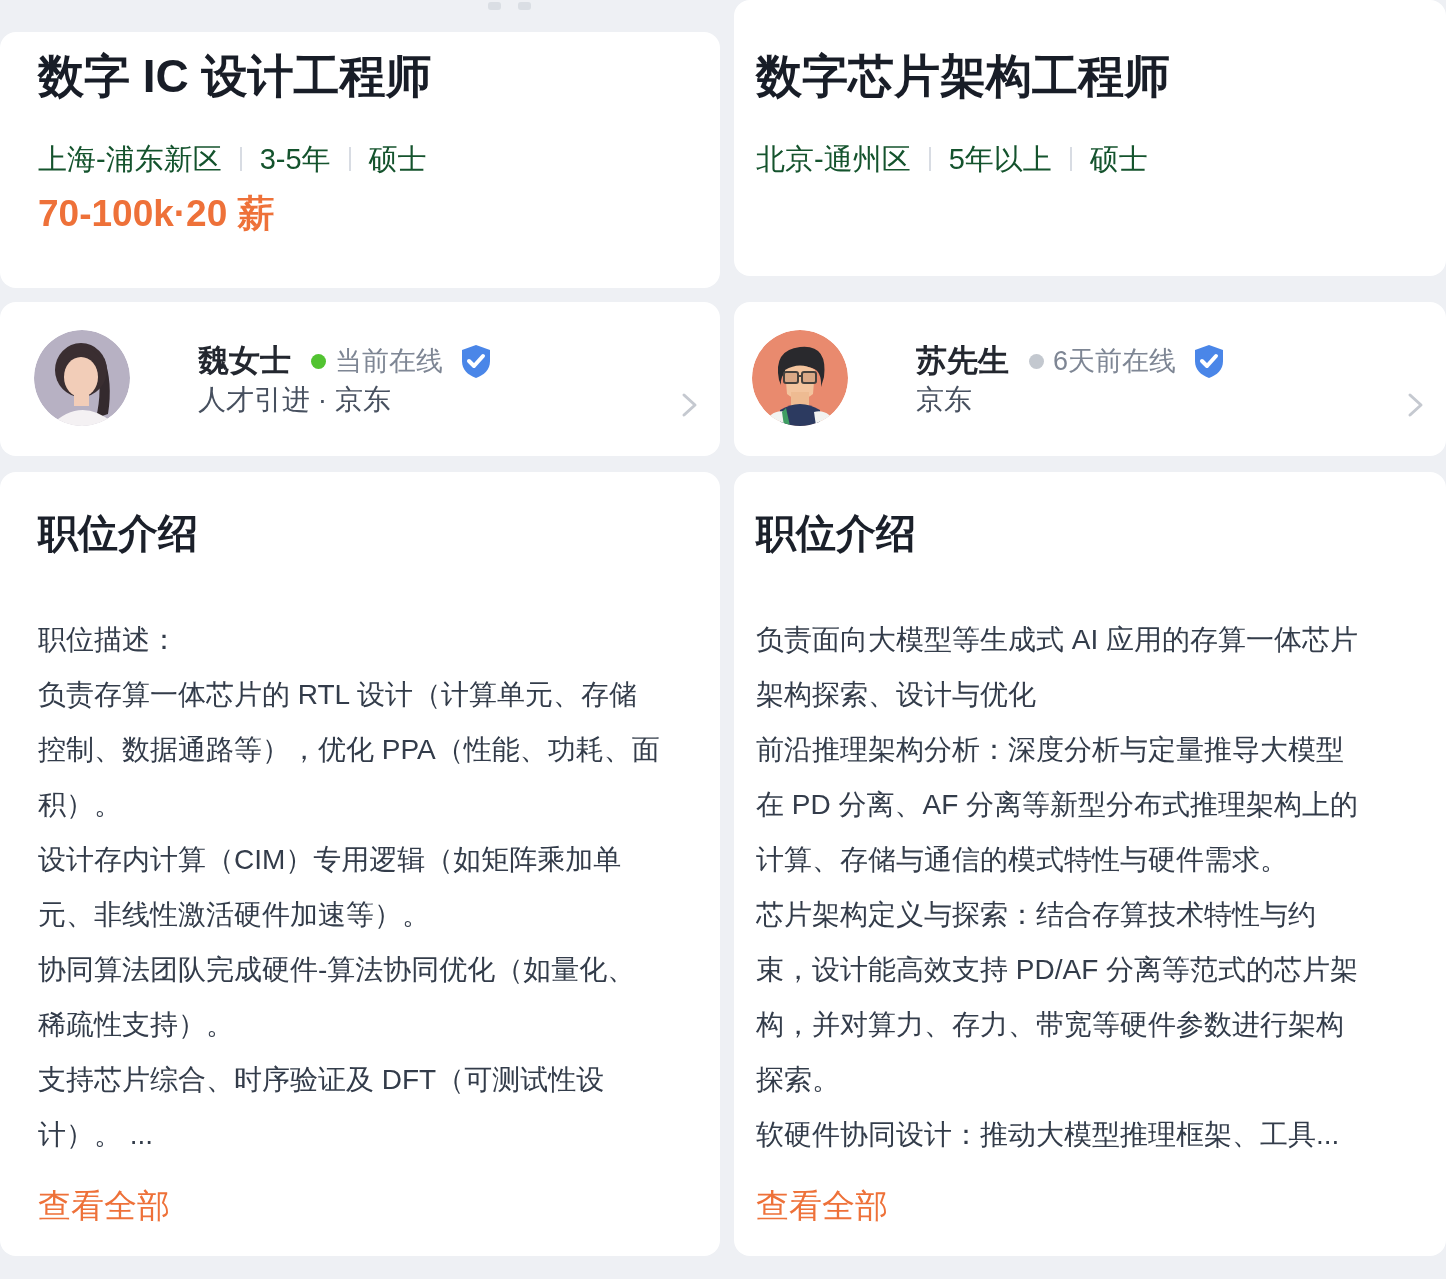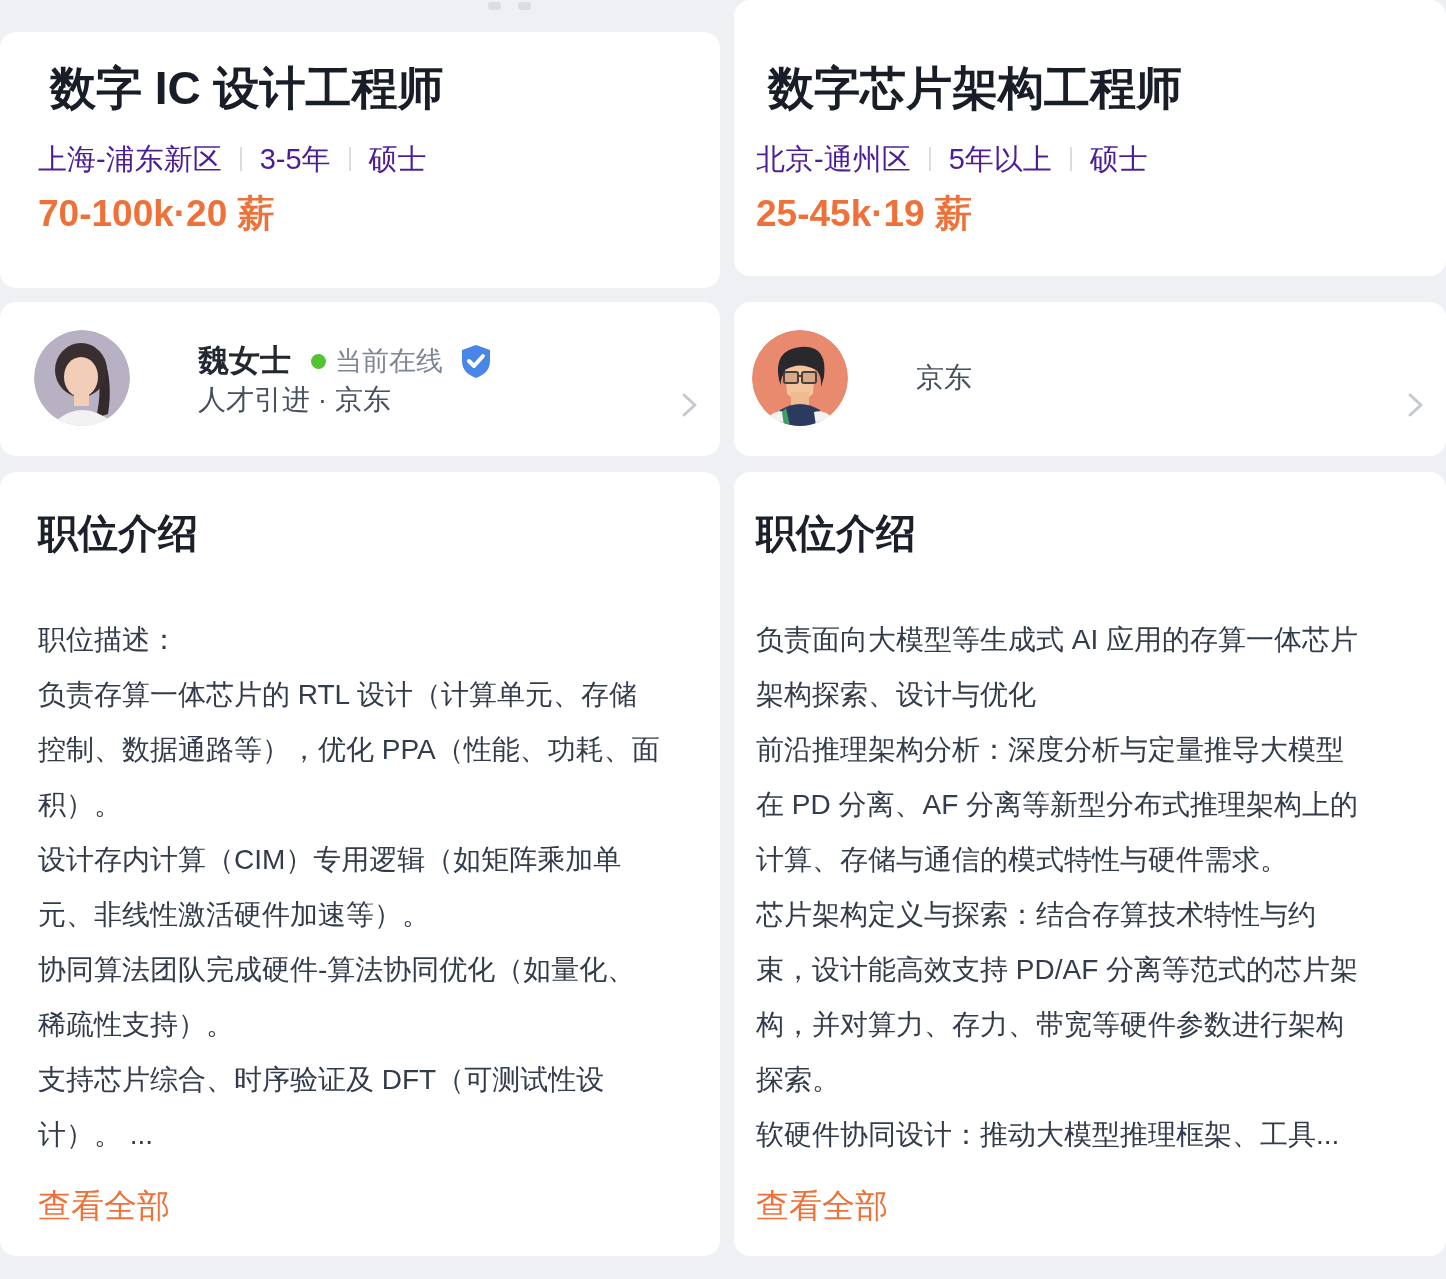--- a/index.html
+++ b/index.html
@@ -21,27 +21,27 @@
   .panel-left  .header-card{top:32px;height:256px;}
   .panel-right .header-card{top:0;height:276px;}
   .recruiter-card{top:302px;height:154px;}
   .desc-card{top:472px;height:784px;}
 
   .artifact{position:absolute;top:2px;width:13px;height:8px;background:#d6dae0;border-radius:3px;opacity:.85;}
   .artifact.a1{left:488px;}
   .artifact.a2{left:518px;}
 
   .job-title{
-    position:absolute;left:var(--pad);top:48px;margin:12px;
+    position:absolute;left:var(--pad);top:48px;margin:0;
     font-size:46px;font-weight:700;color:#181d27;line-height:56px;white-space:pre;
   }
   .meta-row{
     position:absolute;left:var(--pad);top:142px;
     display:flex;align-items:center;
-    font-size:29px;color:#4c1d95;line-height:34px;white-space:pre;
+    font-size:29px;color:#14532d;line-height:34px;white-space:pre;
   }
   .meta-sep{width:2px;height:24px;background:#d8dce3;margin:0 18px;}
   .salary{
     position:absolute;left:var(--pad);top:192px;
     font-size:37px;font-weight:700;line-height:44px;white-space:pre;
   }
 
   .recruiter{
     position:absolute;left:calc(var(--pad) - 4px);top:330px;right:60px;
     display:flex;align-items:center;gap:43px;
@@ -147,39 +147,47 @@
     <h1 class="job-title">数字芯片架构工程师</h1>
 
     <div class="meta-row">
       <span>北京-通州区</span>
       <span class="meta-sep"></span>
       <span>5年以上</span>
       <span class="meta-sep"></span>
       <span>硕士</span>
     </div>
 
-    <div class="salary" style="color:#ee7139">25-45k·19 薪</div>
 
     <div class="recruiter">
       <div class="avatar">
         <svg width="96" height="96" viewBox="0 0 96 96">
           <circle cx="48" cy="48" r="48" fill="#e98a6e"></circle>
           <path d="M27 50 q-6-30 21-33 q28-3 24 30 l-3 10 q1-16-9-19 q-15-5-25 3 q-7 5-6 14 z" fill="#29292d"></path>
           <path d="M33 40 q15-9 30 0 l-2 24 q-13 11-26 0 z" fill="#f3c49e"></path>
           <rect x="39" y="62" width="18" height="16" fill="#eebb92"></rect>
           <rect x="32" y="42" width="14" height="11" rx="2" fill="#d9a886" stroke="#46413d" stroke-width="2"></rect>
           <rect x="50" y="42" width="14" height="11" rx="2" fill="#d9a886" stroke="#46413d" stroke-width="2"></rect>
           <line x1="46" y1="46" x2="50" y2="46" stroke="#46413d" stroke-width="2"></line>
           <path d="M28 80 q20-12 40 0 l0 16 -40 0 z" fill="#2c3a60"></path>
           <path d="M10 96 q10-18 24-14 l-2 14 z" fill="#f2f3f1"></path>
           <path d="M86 96 q-10-18-24-14 l2 14 z" fill="#f2f3f1"></path>
           <path d="M30 82 l4-4 4 18 -6 0 z" fill="#3f9e63"></path>
         </svg>
       </div>
       <div class="rec-text">
+        <div class="rec-top">
+          <span class="rec-name">苏先生</span>
+          <span class="status-dot" style="background: rgb(195, 200, 207);"></span>
+          <span class="rec-status">6天前在线</span>
+          <svg class="badge" viewBox="0 0 36 36">
+            <path d="M18 2 L32 7 V18 C32 27 26 32 18 35 C10 32 4 27 4 18 V7 Z" fill="#4a86e8"></path>
+            <path d="M11 18 L16 23 L25 13" fill="none" stroke="#ffffff" stroke-width="4" stroke-linecap="round" stroke-linejoin="round"></path>
+          </svg>
+        </div>
         <div class="rec-sub">京东</div>
       </div>
     </div>
     <svg class="chevron" viewBox="0 0 34 34">
       <polyline points="12,7 23,17 12,27" fill="none" stroke="#c5c9d0" stroke-width="3" stroke-linecap="round" stroke-linejoin="round"></polyline>
     </svg>
 
     <h2 class="section-title">职位介绍</h2>
     <div class="desc-body">负责面向大模型等生成式 AI 应用的存算一体芯片
 架构探索、设计与优化

